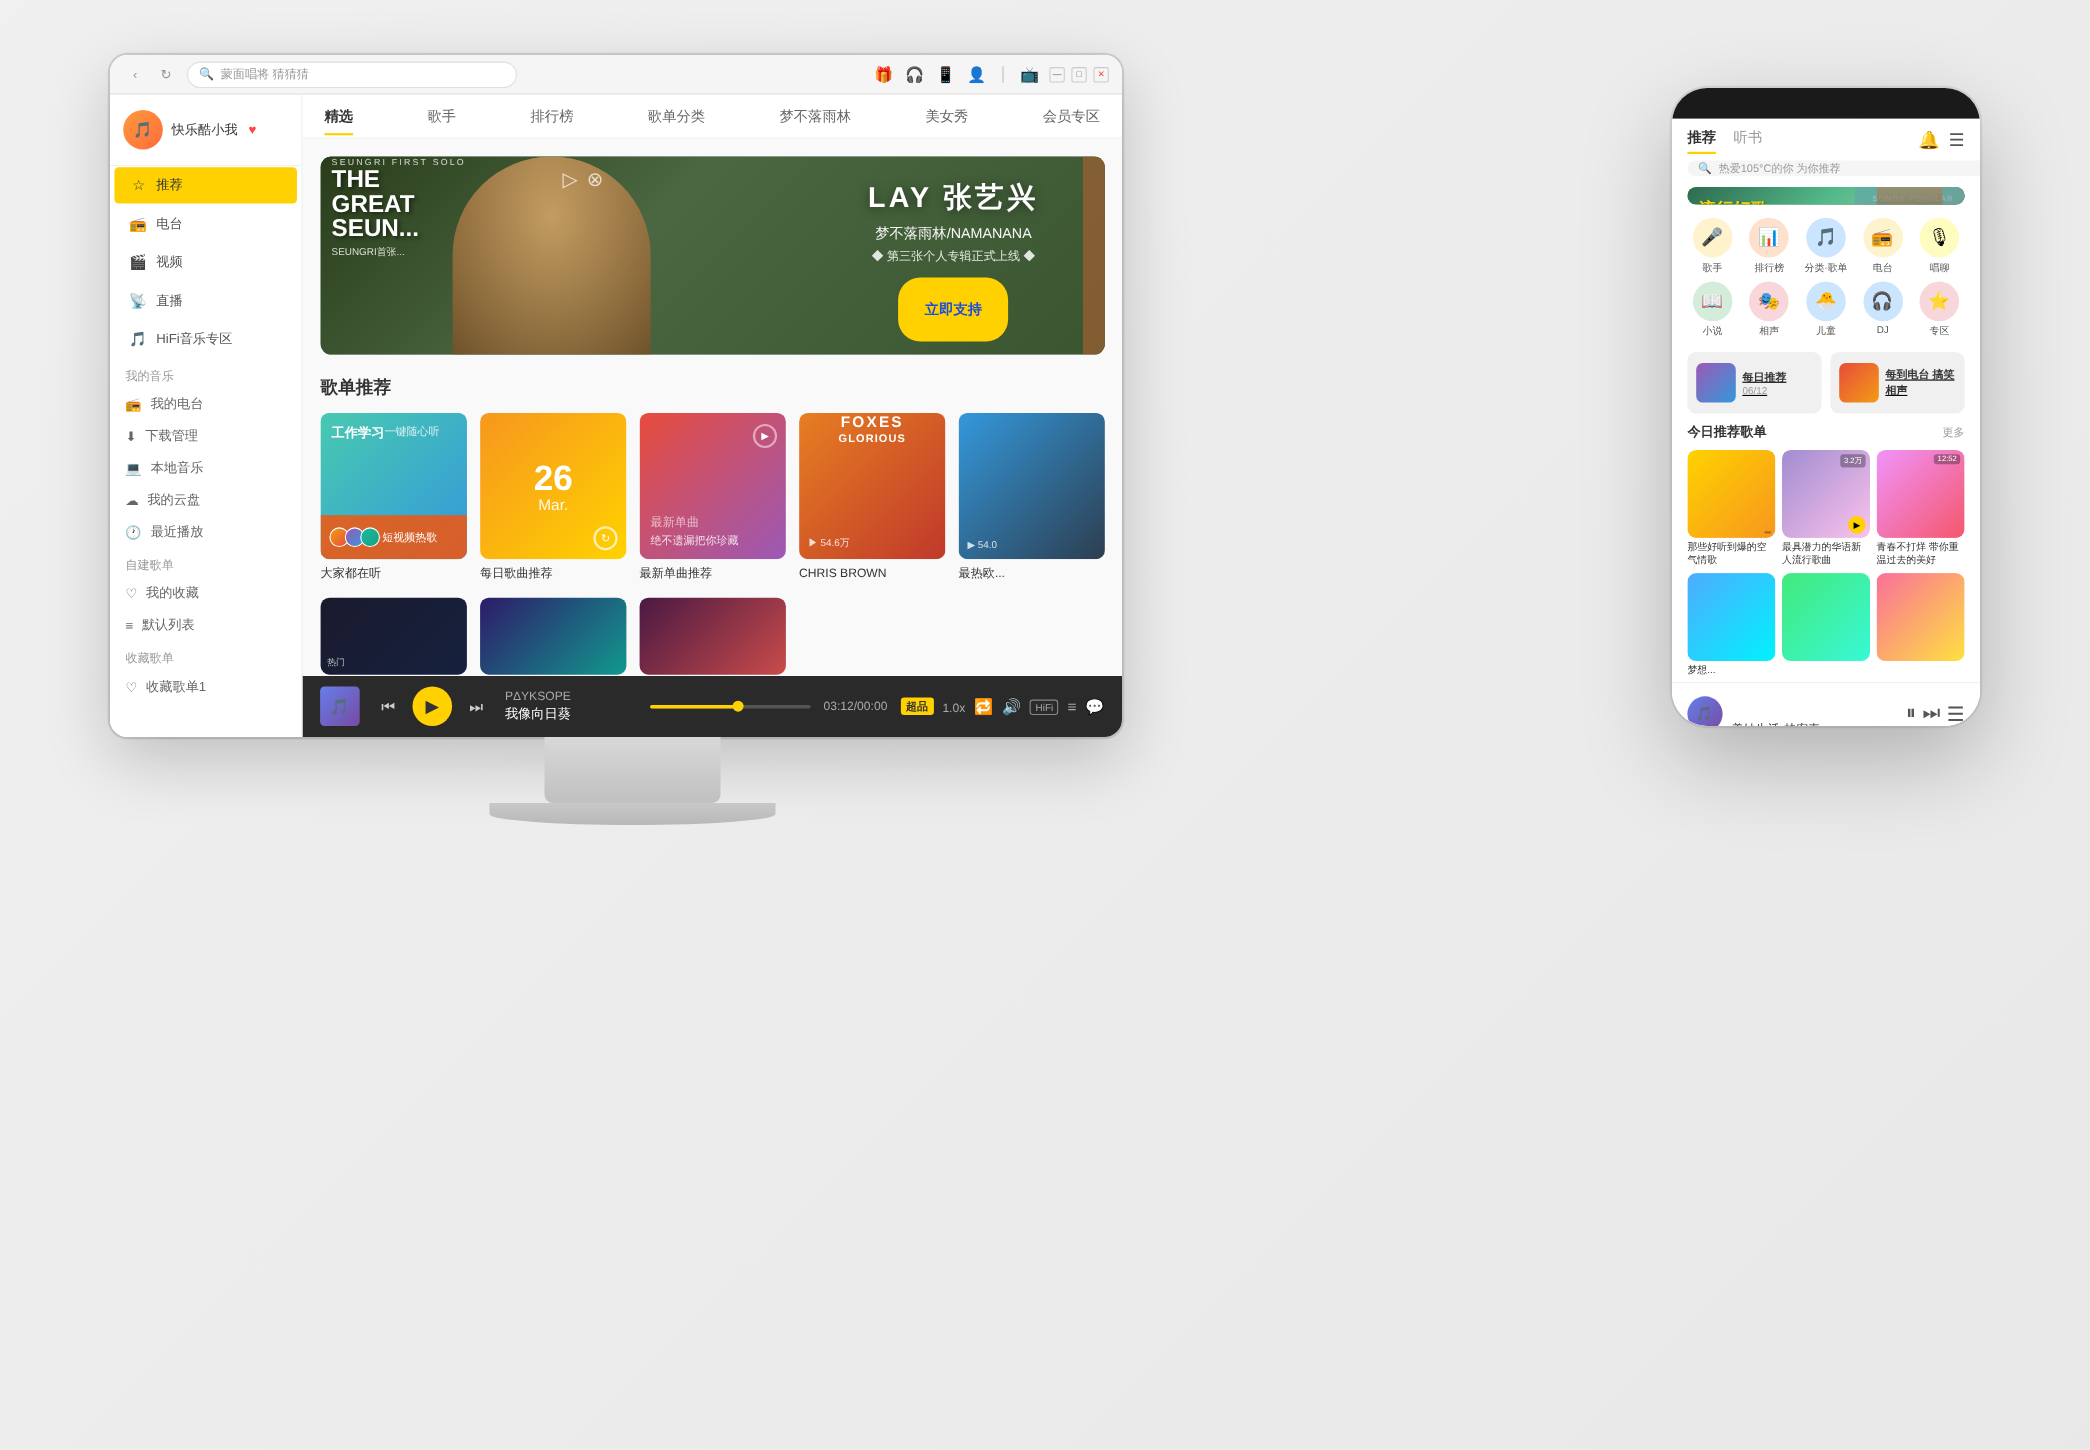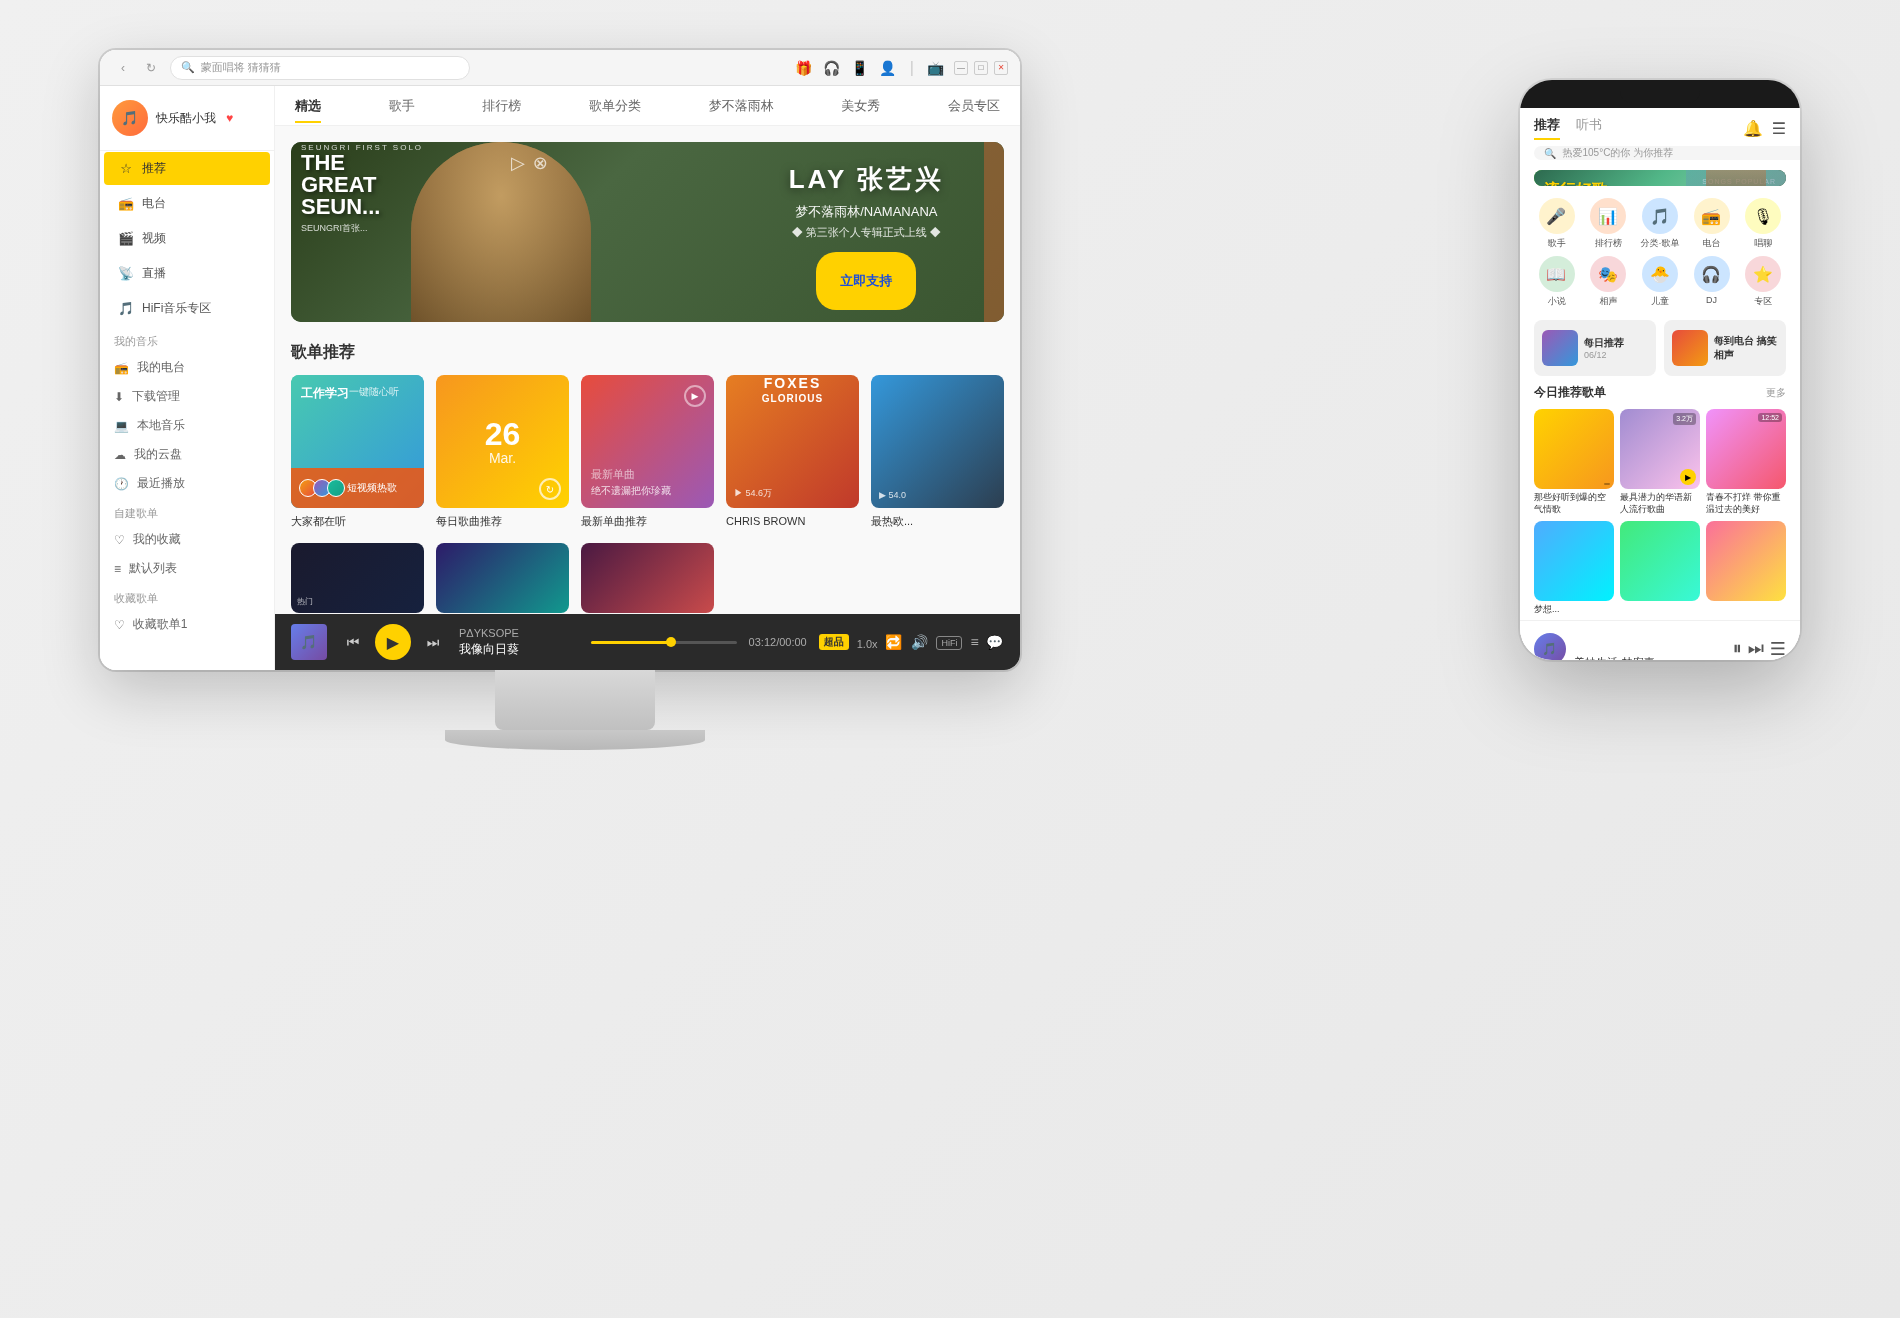--- a/index.html
+++ b/index.html
@@ -587,20 +587,21 @@
     .daily-cover {
       width: 36px;
       height: 36px;
       border-radius: 6px;
       background: linear-gradient(135deg, #667eea, #764ba2);
       flex-shrink: 0;
     }
 
     .daily-info {
       flex: 1;
+      text-decoration: underline;
     }
 
     .daily-title {
       font-size: 10px;
       font-weight: 600;
       color: #333;
     }
 
     .daily-subtitle {
       font-size: 9px;

